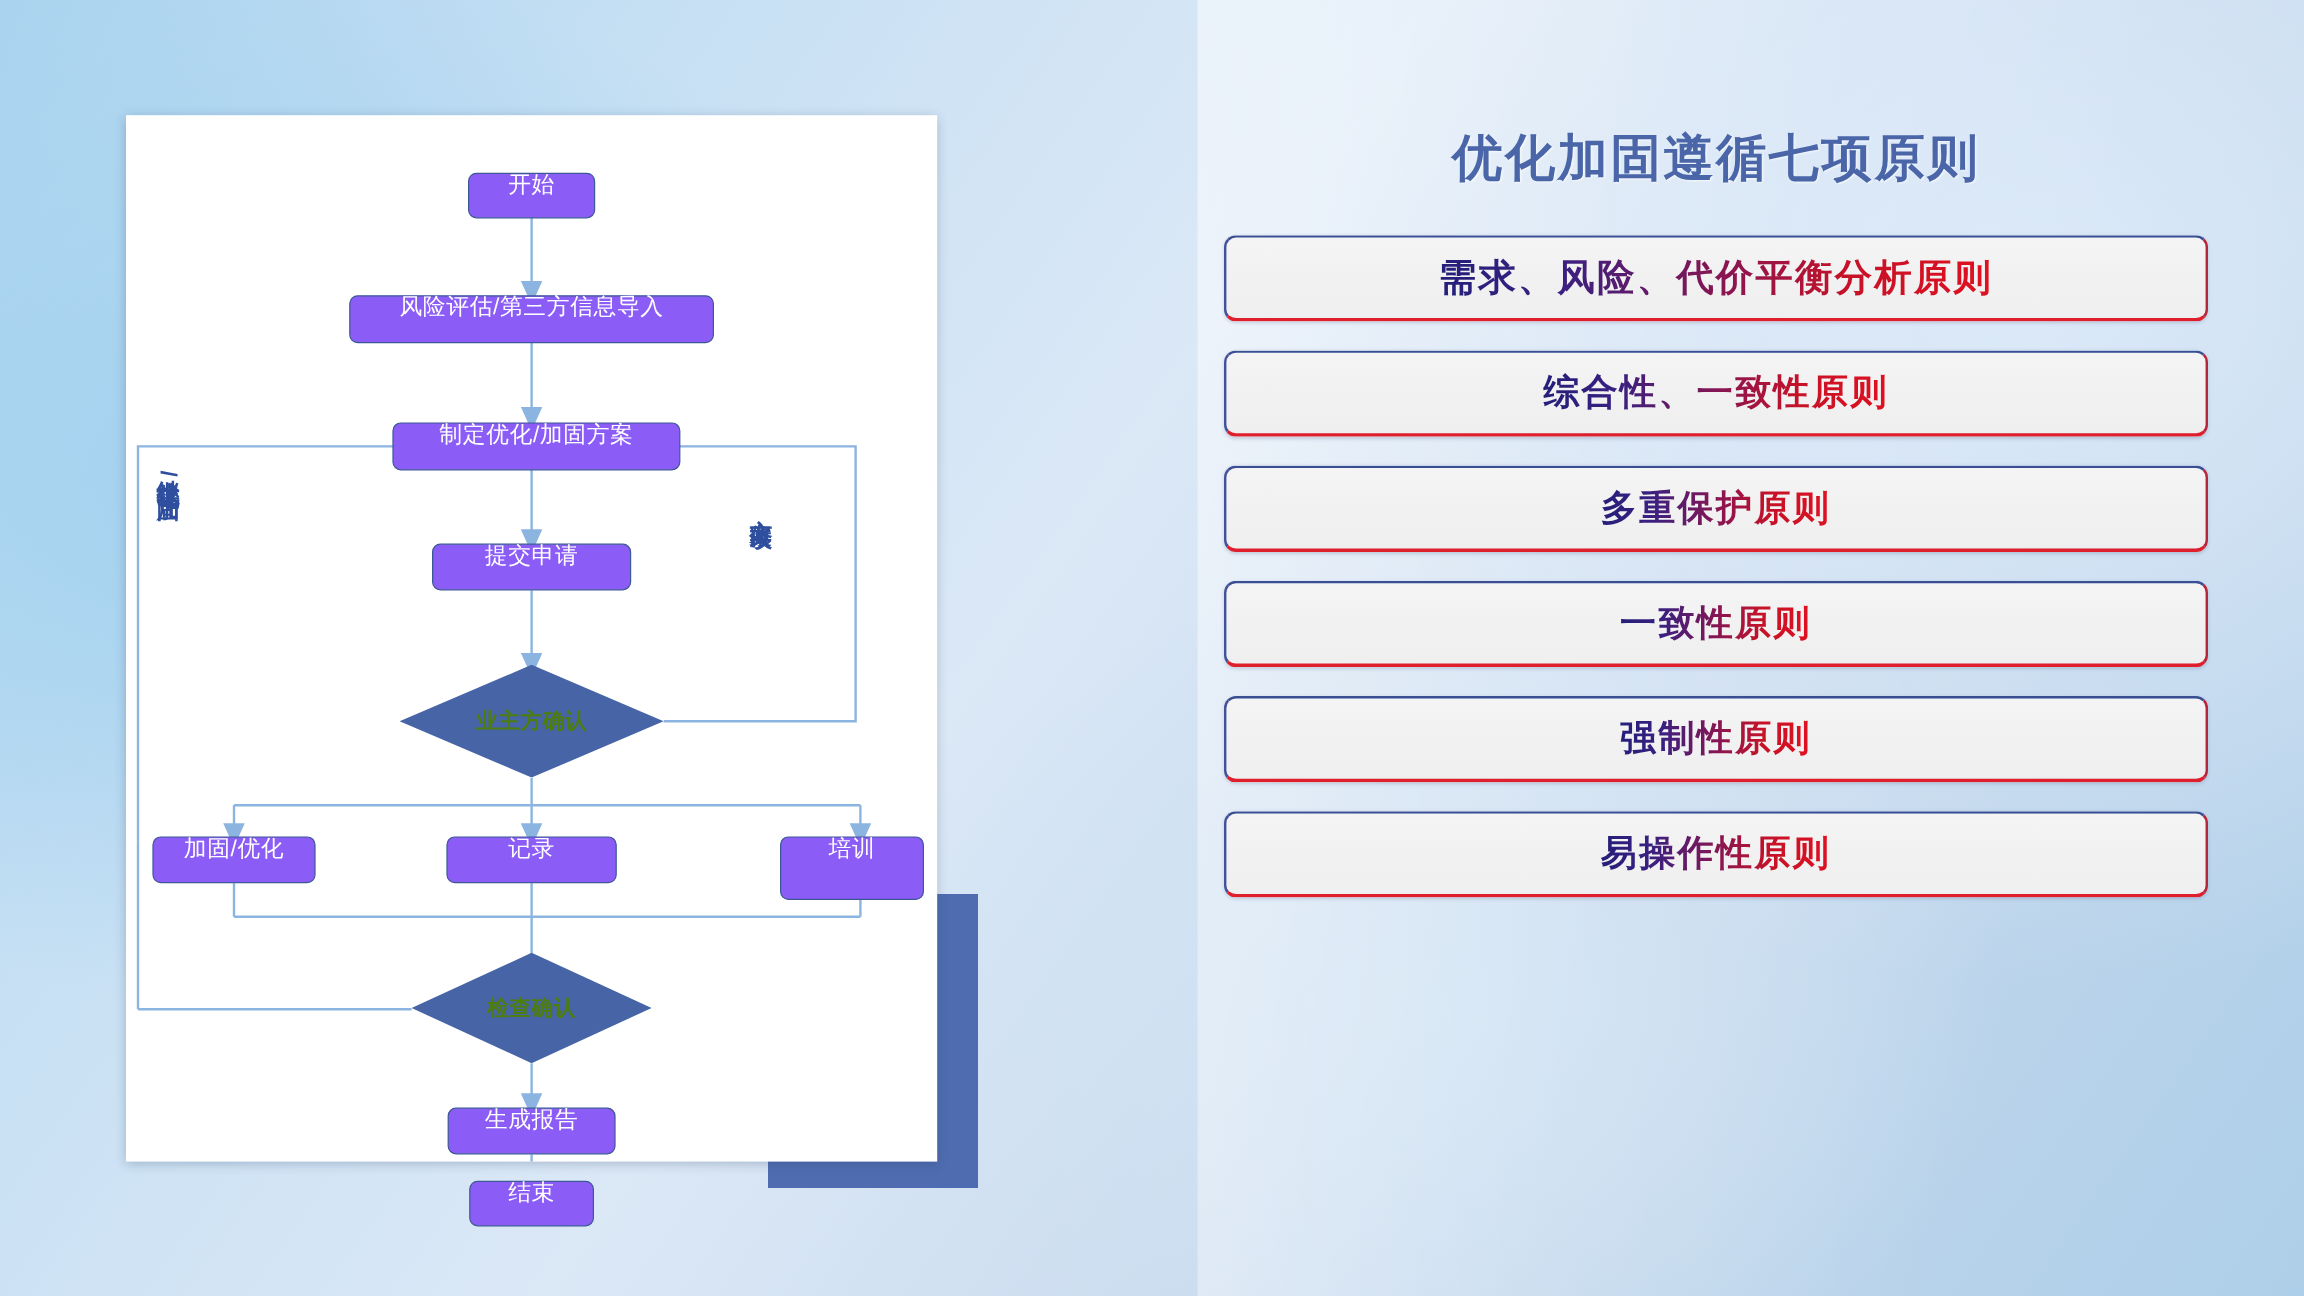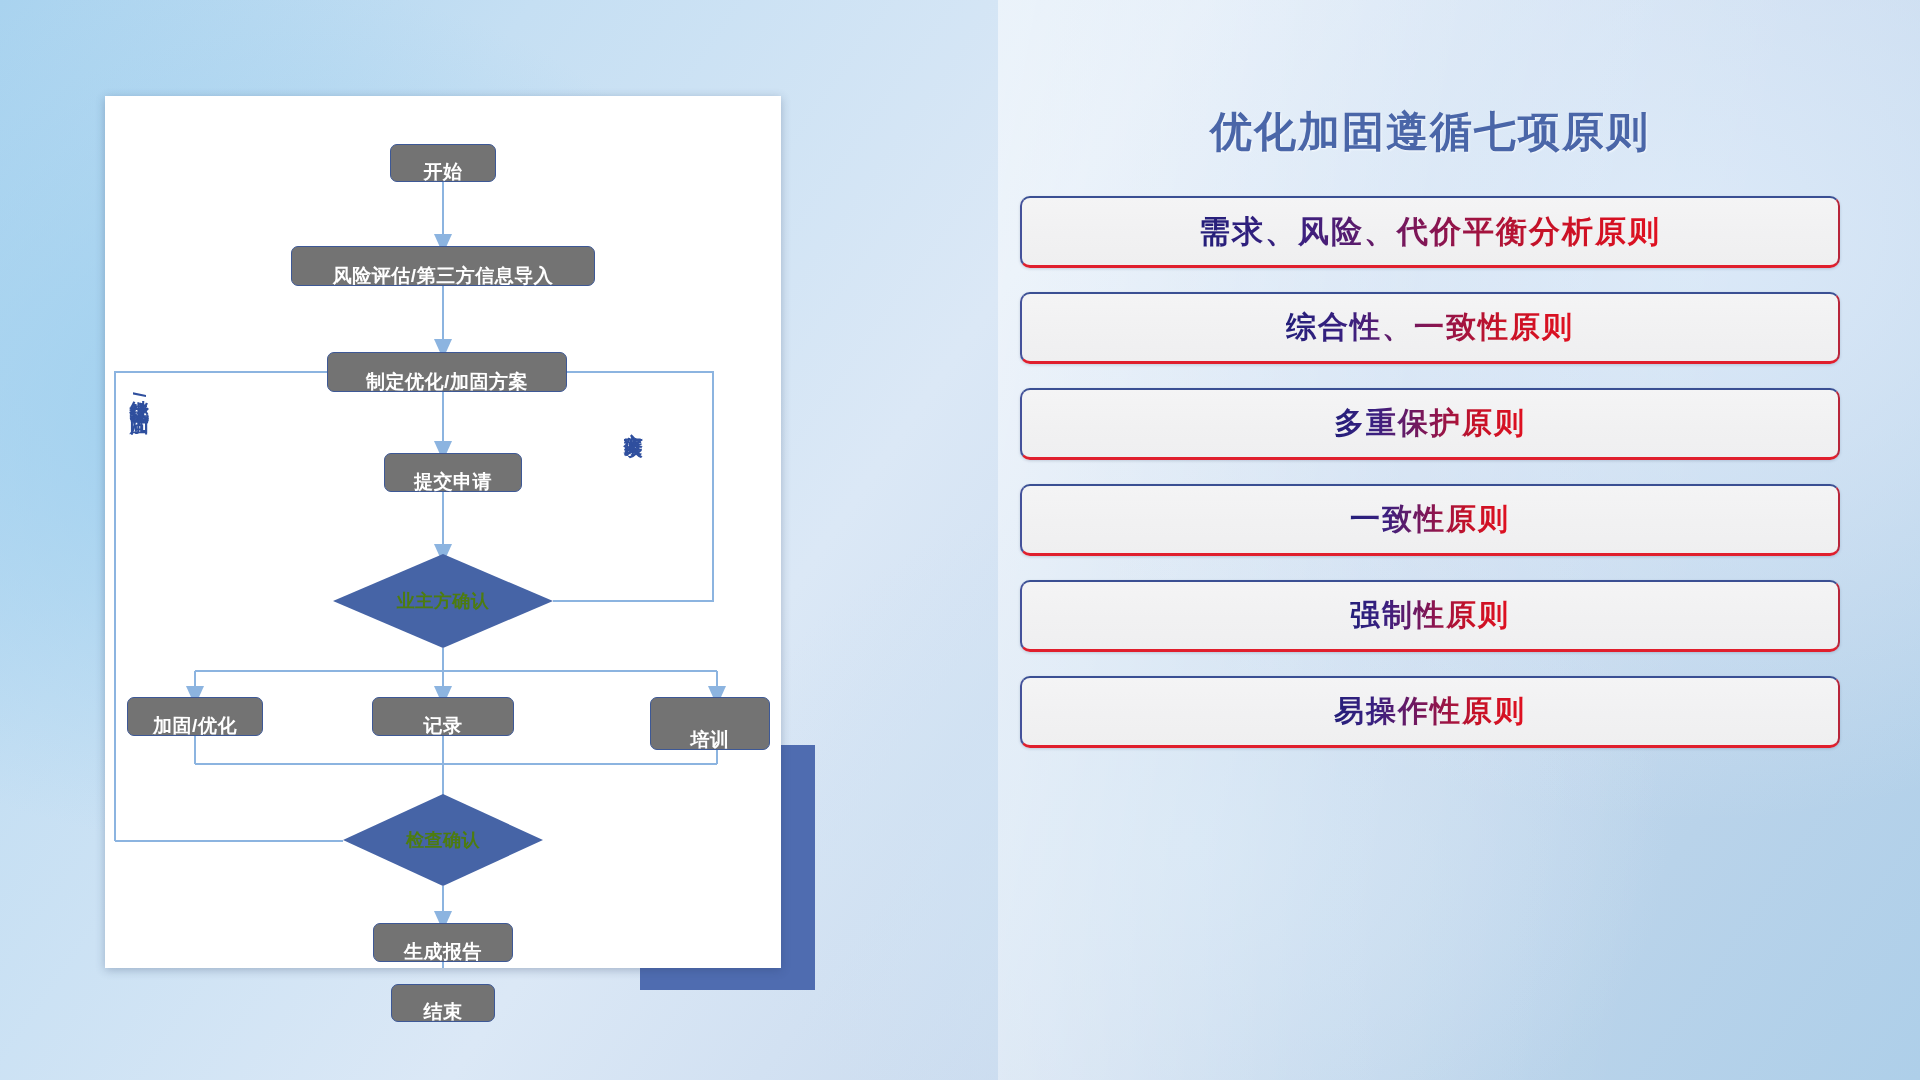--- a/index.html
+++ b/index.html
@@ -57,29 +57,29 @@
 
   .flow {
     position: absolute;
     inset: 0;
   }
   .flow svg { position: absolute; left: 0; top: 0; }
 
   
   .node {
     position: absolute;
-    background: #737373;
+    background: #8b5cf6;
     border: 1px solid #3d5896;
     border-radius: 7px;
     color: #ffffff;
-    font-weight: bold;
+    font-weight: normal;
     font-size: 19px;
     line-height: 1;
     display: flex;
-    align-items: flex-end;
+    align-items: flex-start;
     justify-content: center;
     white-space: nowrap;
     letter-spacing: 0.5px;
     z-index: 4;
   }
 
   
   .diamond {
     position: absolute;
     z-index: 4;
@@ -222,21 +222,21 @@
       </div>
 
       <div class="node" style="left:186px; top:150px; width:304px; height:40px;">
         <span>风险评估/第三方信息导入</span>
       </div>
 
       <div class="node" style="left:222px; top:256px; width:240px; height:40px;">
         <span>制定优化/加固方案</span>
       </div>
 
-      <div class="node" style="left:255px; top:357px; width:138px; height:39px;margin-left:24px;">
+      <div class="node" style="left:255px; top:357px; width:166px; height:39px;">
         <span>提交申请</span>
       </div>
 
       <div class="diamond" style="left:228px; top:458px; width:220px; height:94px;">
         <div class="dshape"></div>
         <span class="dtext">业主方确认</span>
       </div>
 
       <div class="node" style="left:22px; top:601px; width:136px; height:39px;">
         <span>加固/优化</span>

